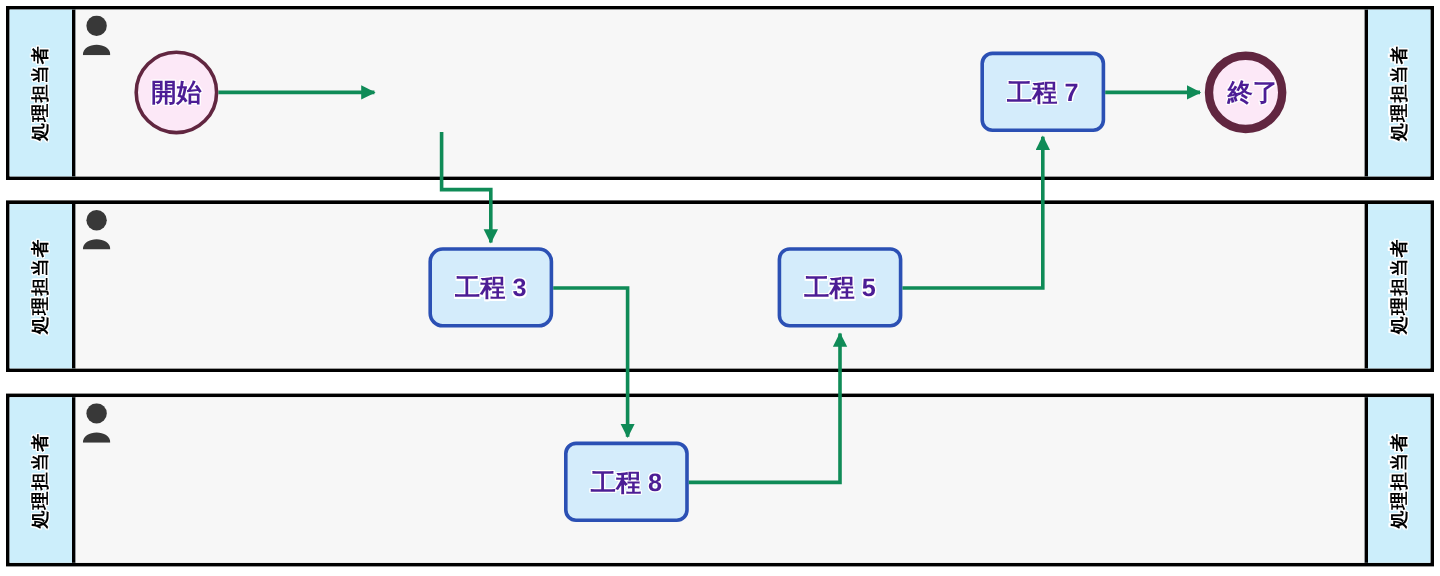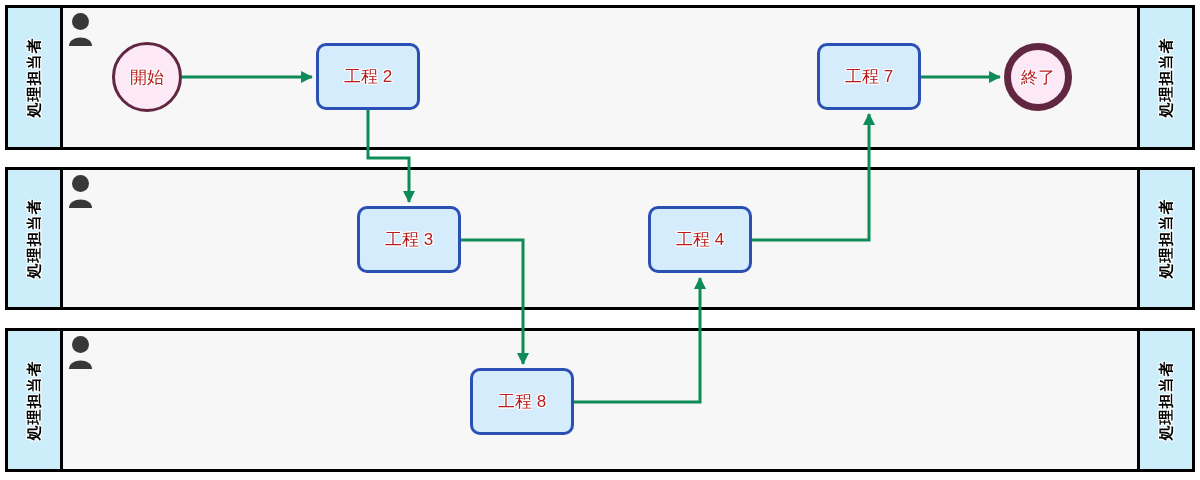--- a/index.html
+++ b/index.html
@@ -59,25 +59,25 @@
     background:var(--task-fill);
     border:3px solid var(--task-border);
     border-radius:10px;
     width:104px;height:67px;
   }
   .event{
     background:var(--event-fill);
     border-radius:50%;
   }
   .event.start{width:70px;height:70px;border:3px solid var(--event-border);}
-  .event.end{width:68px;height:68px;border:7px solid var(--event-border);}
+  .event.end{width:68px;height:68px;border:7px solid var(--event-border);justify-content:flex-end;}
   .shape-label{
-    font-size:17px;
-    font-weight:normal;
-    color:#b91c1c;
+    font-size:21px;
+    font-weight:bold;
+    color:#4c1d95;
     text-shadow:-1px -1px 0 #fff,1px -1px 0 #fff,-1px 1px 0 #fff,1px 1px 0 #fff,0 -1px 0 #fff,0 1px 0 #fff,-1px 0 0 #fff,1px 0 0 #fff;
     white-space:nowrap;
   }
   .connectors{
     position:absolute;top:0;left:0;width:1200px;height:480px;
     z-index:3;pointer-events:none;
   }
   .connectors polyline{
     fill:none;
     stroke:var(--connector);
@@ -131,34 +131,31 @@
     </div>
     <div class="lane-header right">
       <span class="vlabel">処理担当者</span>
     </div>
   </div>
 
   <div class="node event start" style="left:112px;top:42px;">
     <span class="shape-label">開始</span>
   </div>
 
-  <div class="node task" style="left:316px;top:43px;">
-    <span class="shape-label">工程 2</span>
-  </div>
 
-  <div class="node task" style="left:357px;top:206px;">
+  <div class="node task" style="left:357px;top:206px;border-radius:12px;">
     <span class="shape-label">工程 3</span>
   </div>
 
   <div class="node task" style="left:470px;top:368px;">
     <span class="shape-label">工程 8</span>
   </div>
 
   <div class="node task" style="left:648px;top:206px;">
-    <span class="shape-label">工程 4</span>
+    <span class="shape-label">工程 5</span>
   </div>
 
   <div class="node task" style="left:817px;top:43px;">
     <span class="shape-label">工程 7</span>
   </div>
 
   <div class="node event end" style="left:1004px;top:43px;">
     <span class="shape-label">終了</span>
   </div>
 

